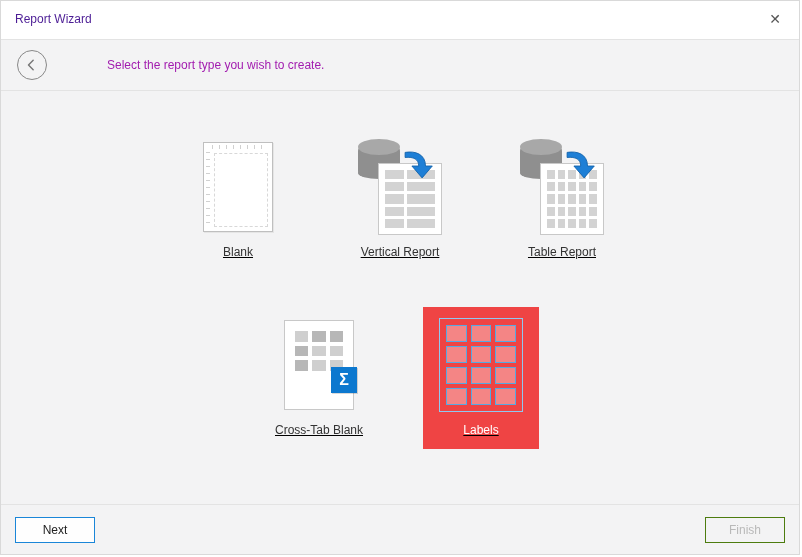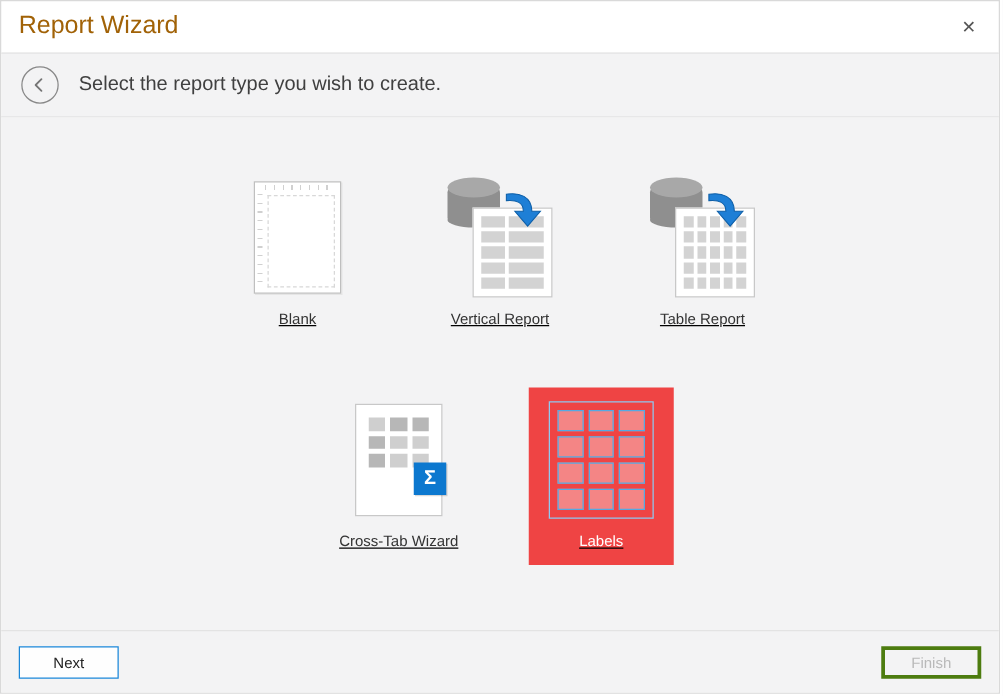--- a/index.html
+++ b/index.html
@@ -18,22 +18,22 @@
     display: flex;
     flex-direction: column;
   }
   .titlebar {
     display: flex;
     align-items: center;
     justify-content: space-between;
     padding: 8px 14px 10px 14px;
   }
   .titlebar-title {
-    font-size: 20px;
-    color: #a16207;
+    font-size: 12px;
+    color: #4c1d95;
   }
   .close-x {
     font-size: 14px;
     color: #555;
     width: 20px; height: 20px;
     text-align: center;
     line-height: 20px;
     cursor: pointer;
   }
   .subheader {
@@ -50,22 +50,23 @@
     border: 1.5px solid #888;
     border-radius: 50%;
     display: flex;
     align-items: center;
     justify-content: center;
     cursor: pointer;
     flex-shrink: 0;
   }
   .back-circle svg { width: 14px; height: 14px; }
   .sub-text {
-    font-size: 16px;
-    color: #404040;
+    font-size: 12px;
+    color: #a21caf;
+    margin-left: 44px;
   }
   .body {
     flex: 1;
     background: #f3f3f4;
     position: relative;
   }
   .grid {
     position: absolute;
     top: 38px;
     left: 0; right: 0;
@@ -202,21 +203,21 @@
     padding: 0 14px;
   }
   .btn {
     min-width: 80px; height: 26px;
     font-size: 12px;
     background:#fefefe;
     display:flex; align-items:center; justify-content:center;
     cursor:pointer;
   }
   .btn.primary { border:1px solid #1a86d8; color:#222;}
-  .btn.disabled { border:3px solid #4d7c0f; color:#b9b9b9; background:#f3f3f4; cursor:default;}
+  .btn.disabled { border:1px solid #4d7c0f; color:#b9b9b9; background:#f3f3f4; cursor:default;}
 </style>
 </head>
 <body>
 
 <div class="window">
 
   <div class="titlebar">
     <div class="titlebar-title">Report Wizard</div>
     <div class="close-x">✕</div>
   </div>
@@ -333,21 +334,21 @@
                 <div class="c2"></div>
                   <div class="c1"></div>
                   <div class="c1"></div>
                 <div class="c2"></div>
                   <div class="c1"></div>
                   <div class="c1"></div>
               </div>
               <div class="sigma-badge">Σ</div>
             </div>
           </div>
-          <div class="tile-label">Cross-Tab Wizard</div>
+          <div class="tile-label">Cross-Tab Blank</div>
         </div>
 
         <div class="tile selected">
           <div class="tile-icon">
             <div class="labels-page">
               <div class="labels-grid">
                 <div></div>
                   <div></div>
                   <div></div>
                 <div></div>

